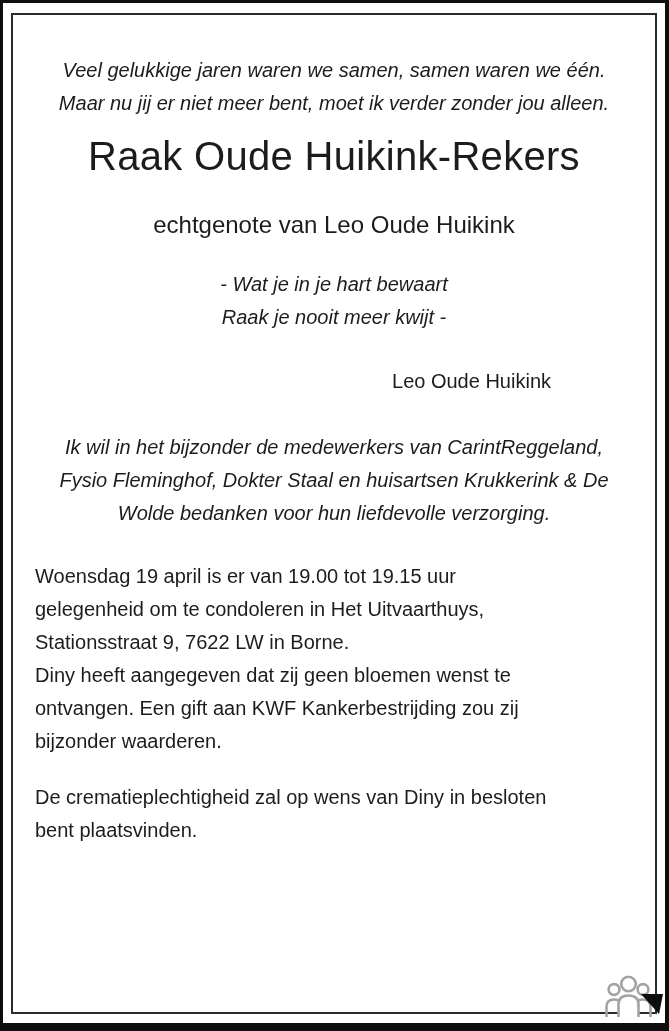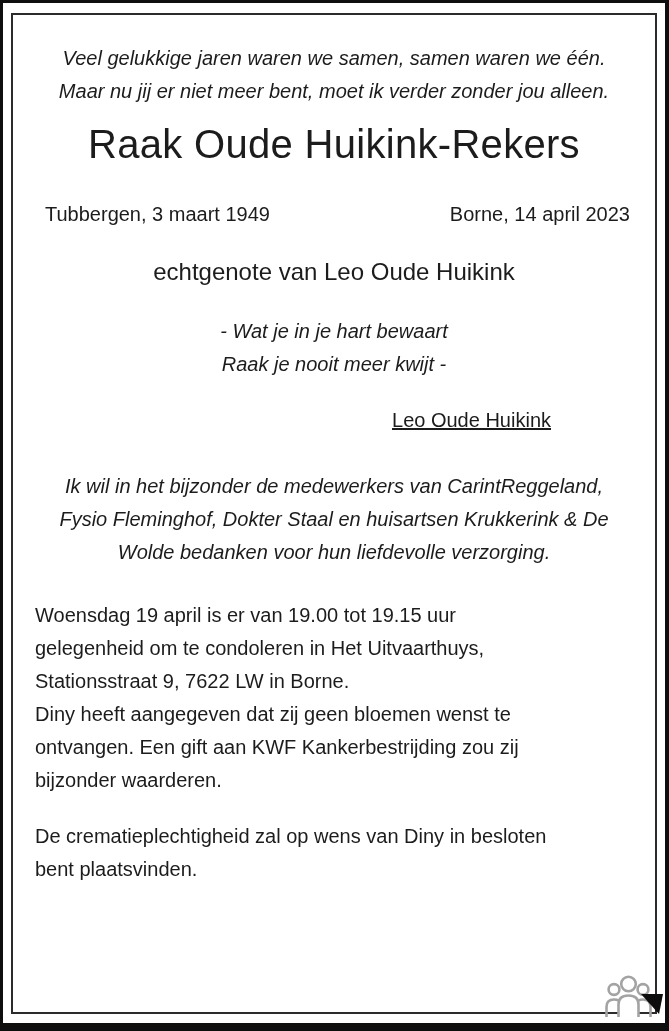--- a/index.html
+++ b/index.html
@@ -11,36 +11,36 @@
     position:absolute;inset:0;box-sizing:border-box;background:#ffffff;
     border-top:3px solid #0e0e0e;border-left:3px solid #0e0e0e;
     border-right:4px solid #0e0e0e;border-bottom:8px solid #0e0e0e;
   }
   .inner{
     position:absolute;left:8px;top:10px;right:8px;bottom:9px;
     border:2px solid #2b2b2b;box-sizing:border-box;
     padding:27px 22px 0 22px;
   }
   .pre{white-space:pre-line;}
-  .center{text-align:center;}
+  .center{text-align:center;margin-top:12px;}
   .italic{font-style:italic;}
   .epigraph{font-size:20px;line-height:33px;}
   .name{
     font-size:40px;font-weight:400;margin:12px 0 0 0;line-height:48px;
     letter-spacing:0.3px;
   }
   .dates{
     display:flex;justify-content:space-between;margin-top:33px;
     padding:0 3px 0 10px;font-size:20px;line-height:26px;
   }
   .relation{margin-top:32px;font-size:24px;line-height:26px;}
   .quote{margin-top:30px;font-size:20px;line-height:33px;}
   .signature{
-    margin-top:26px;font-size:20px;line-height:26px;
-    text-align:right;padding-right:82px;text-decoration:underline;
+    margin-top:34px;font-size:20px;line-height:26px;
+    text-align:right;padding-right:82px;
   }
   .thanks{margin-top:37px;font-size:20px;line-height:33px;}
   .address{margin-top:21px;font-size:20px;line-height:31px;}
   .para{font-size:20px;line-height:33px;}
   .condolence{margin-top:30px;}
   .cremation{margin-top:23px;}
   .family{position:absolute;right:3px;bottom:-5px;width:47px;height:42px;}
   .triangle{
     position:absolute;right:2px;bottom:9px;width:22px;height:20px;
     background:#0d0d0d;clip-path:polygon(0 0,100% 0,82% 100%);z-index:5;
@@ -50,24 +50,20 @@
 <body>
 
 <div class="page">
   <div class="inner">
 
     <div class="epigraph italic center pre">Veel gelukkige jaren waren we samen, samen waren we één.
 Maar nu jij er niet meer bent, moet ik verder zonder jou alleen.</div>
 
     <h1 class="name center">Raak Oude Huikink-Rekers</h1>
 
-    <div class="dates">
-      <span>Tubbergen, 3 maart 1949</span>
-      <span>Borne, 14 april 2023</span>
-    </div>
 
     <div class="relation center">echtgenote van Leo Oude Huikink</div>
 
     <div class="quote italic center pre">- Wat je in je hart bewaart
 Raak je nooit meer kwijt -</div>
 
     <div class="signature">Leo Oude Huikink</div>
 
     <div class="thanks italic center pre">Ik wil in het bijzonder de medewerkers van CarintReggeland,
 Fysio Fleminghof, Dokter Staal en huisartsen Krukkerink &amp; De

